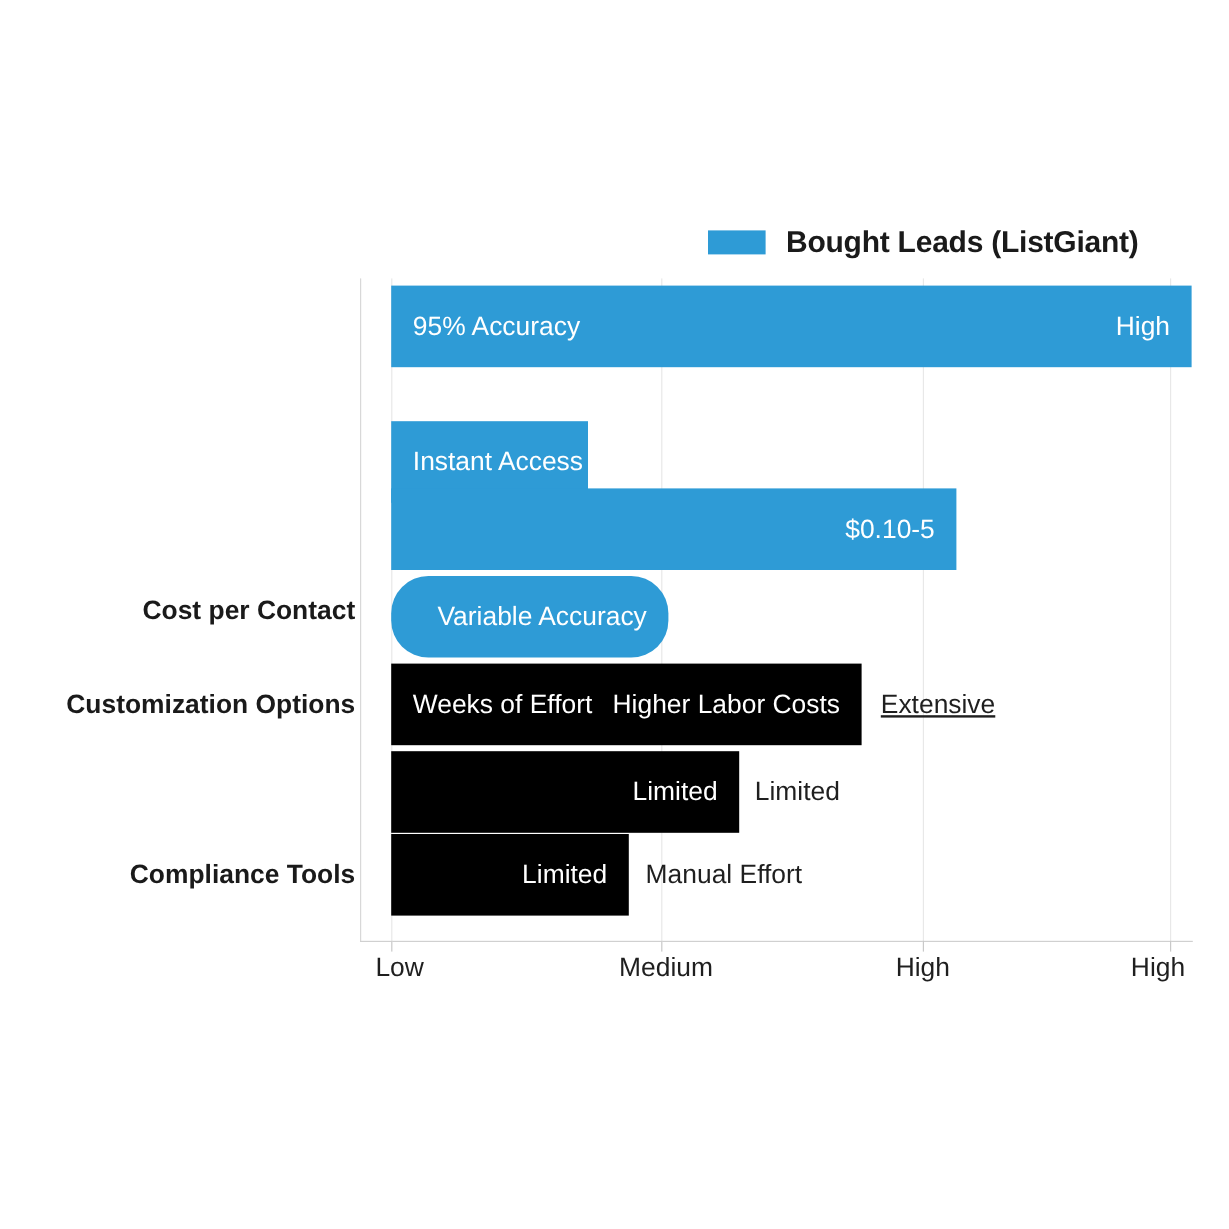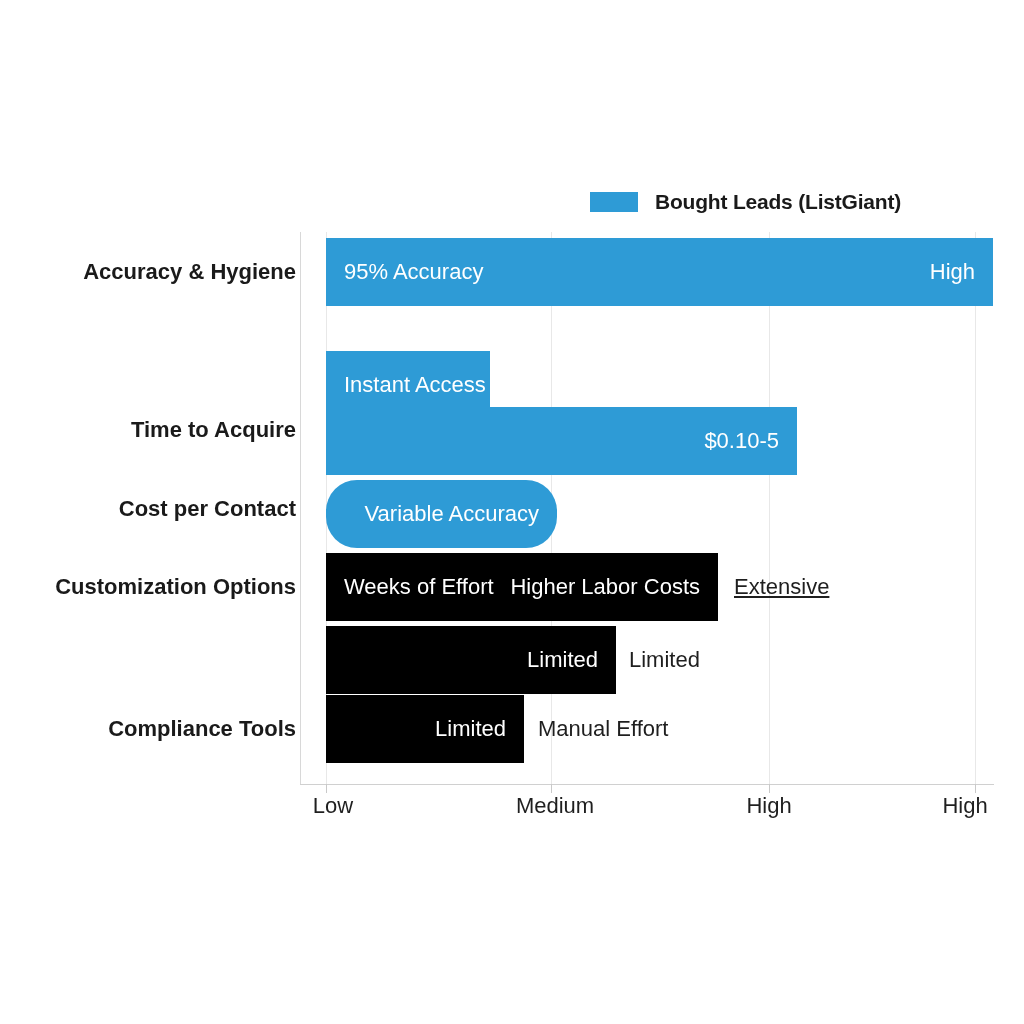--- a/index.html
+++ b/index.html
@@ -33,21 +33,21 @@
     height: 32px;
   }
   .legend-swatch {
     width: 48px;
     height: 20px;
     background: #2e9bd6;
     margin-right: 17px;
     flex: 0 0 auto;
   }
   .legend-label {
-    font-size: 21px;
+    font-size: 25px;
     font-weight: bold;
     color: #1a1a1a;
     white-space: nowrap;
     letter-spacing: -0.2px;
   }
 
   
   #plot {
     position: absolute;
     left: 300px;
@@ -170,22 +170,20 @@
 <body>
 
 <div id="chart-root">
 
   <div id="legend">
     <div class="legend-swatch"></div>
     <div class="legend-label">Bought Leads (ListGiant)</div>
   </div>
 
   <div id="ylabels">
-    <div class="ycat" style="top:6px;">Accuracy &amp; Hygiene</div>
-    <div class="ycat" style="top:164px;">Time to Acquire</div>
     <div class="ycat" style="top:243px;">Cost per Contact</div>
     <div class="ycat" style="top:321px;">Customization Options</div>
     <div class="ycat" style="top:463px;">Compliance Tools</div>
   </div>
 
   <div id="plot">
     <div class="axis-line-y"></div>
     <div class="axis-line-x"></div>
 
     <div class="gridline" style="left:26px;"></div>

